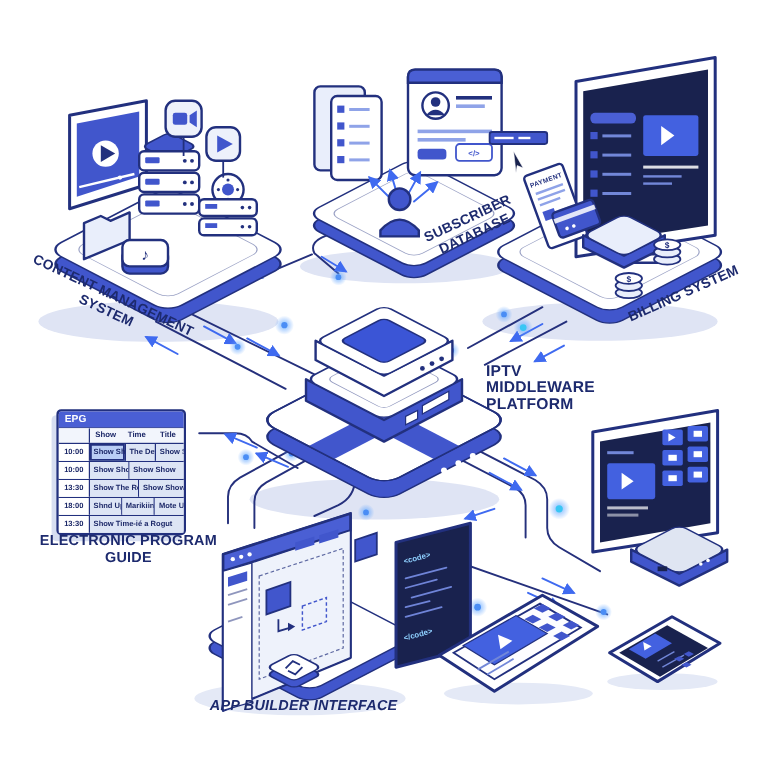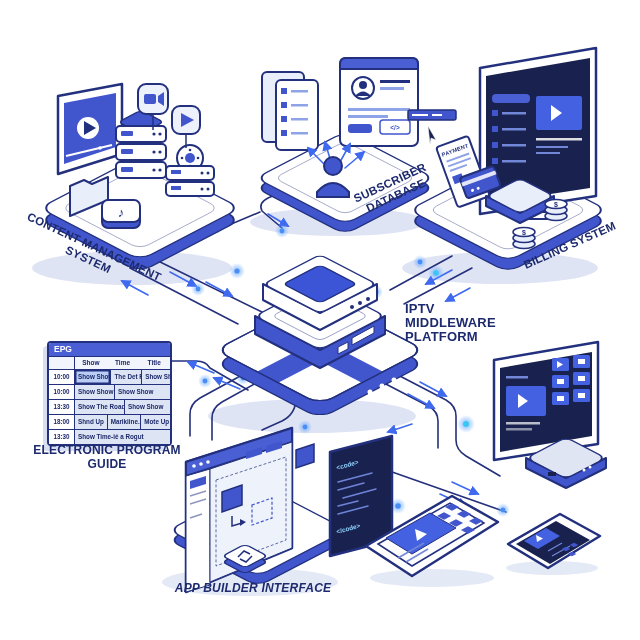--- a/index.html
+++ b/index.html
@@ -9,21 +9,21 @@
   
   .lbl{position:absolute;font-weight:bold;color:#1d2a6e;text-align:center;line-height:1.18;
        letter-spacing:.2px;text-transform:uppercase;}
   #lbl-cms{left:16px;top:240px;width:150px;font-size:11.5px;transform:rotate(25deg);}
   #lbl-subdb{left:343px;top:176px;width:100px;font-size:11.5px;transform:rotate(-25deg);}
   #lbl-billing{left:500px;top:239px;width:140px;font-size:11.5px;transform:rotate(-24deg);}
   #lbl-mw{left:405px;top:302px;width:95px;font-size:13px;text-align:left;line-height:1.08;}
   #lbl-epg{left:33px;top:443px;width:148px;font-size:12px;}
   #lbl-appb{left:173px;top:581px;width:160px;font-size:12px;font-style:italic;}
   
-  .epg{position:absolute;left:47px;top:341px;width:125px;background:#fff;border:2px solid #22307e;
+  .epg{position:absolute;left:47px;top:341px;width:108px;background:#fff;border:2px solid #22307e;
        border-radius:4px;box-shadow:-4px 5px 0 rgba(140,160,215,.35);color:#1c2868;box-sizing:border-box;}
   .epg-title{height:13px;background:#4a5fd4;color:#fff;font-weight:bold;font-size:8.5px;
        line-height:13px;padding-left:5px;border-bottom:1.5px solid #22307e;border-radius:2px 2px 0 0;}
   .epg-head{display:flex;height:12px;border-bottom:1px solid #22307e;background:#f2f5fc;
        font-size:6.5px;font-weight:bold;}
   .epg-ths{width:25px;border-right:1px solid #22307e;}
   .epg-h{flex:1;text-align:center;line-height:12px;}
   .epg-row{display:flex;height:14px;border-bottom:1px solid #22307e;font-size:6.3px;font-weight:bold;}
   .epg-row:last-child{border-bottom:none;}
   .epg-row .t{width:25px;text-align:center;line-height:14px;border-right:1px solid #22307e;background:#fff;}

